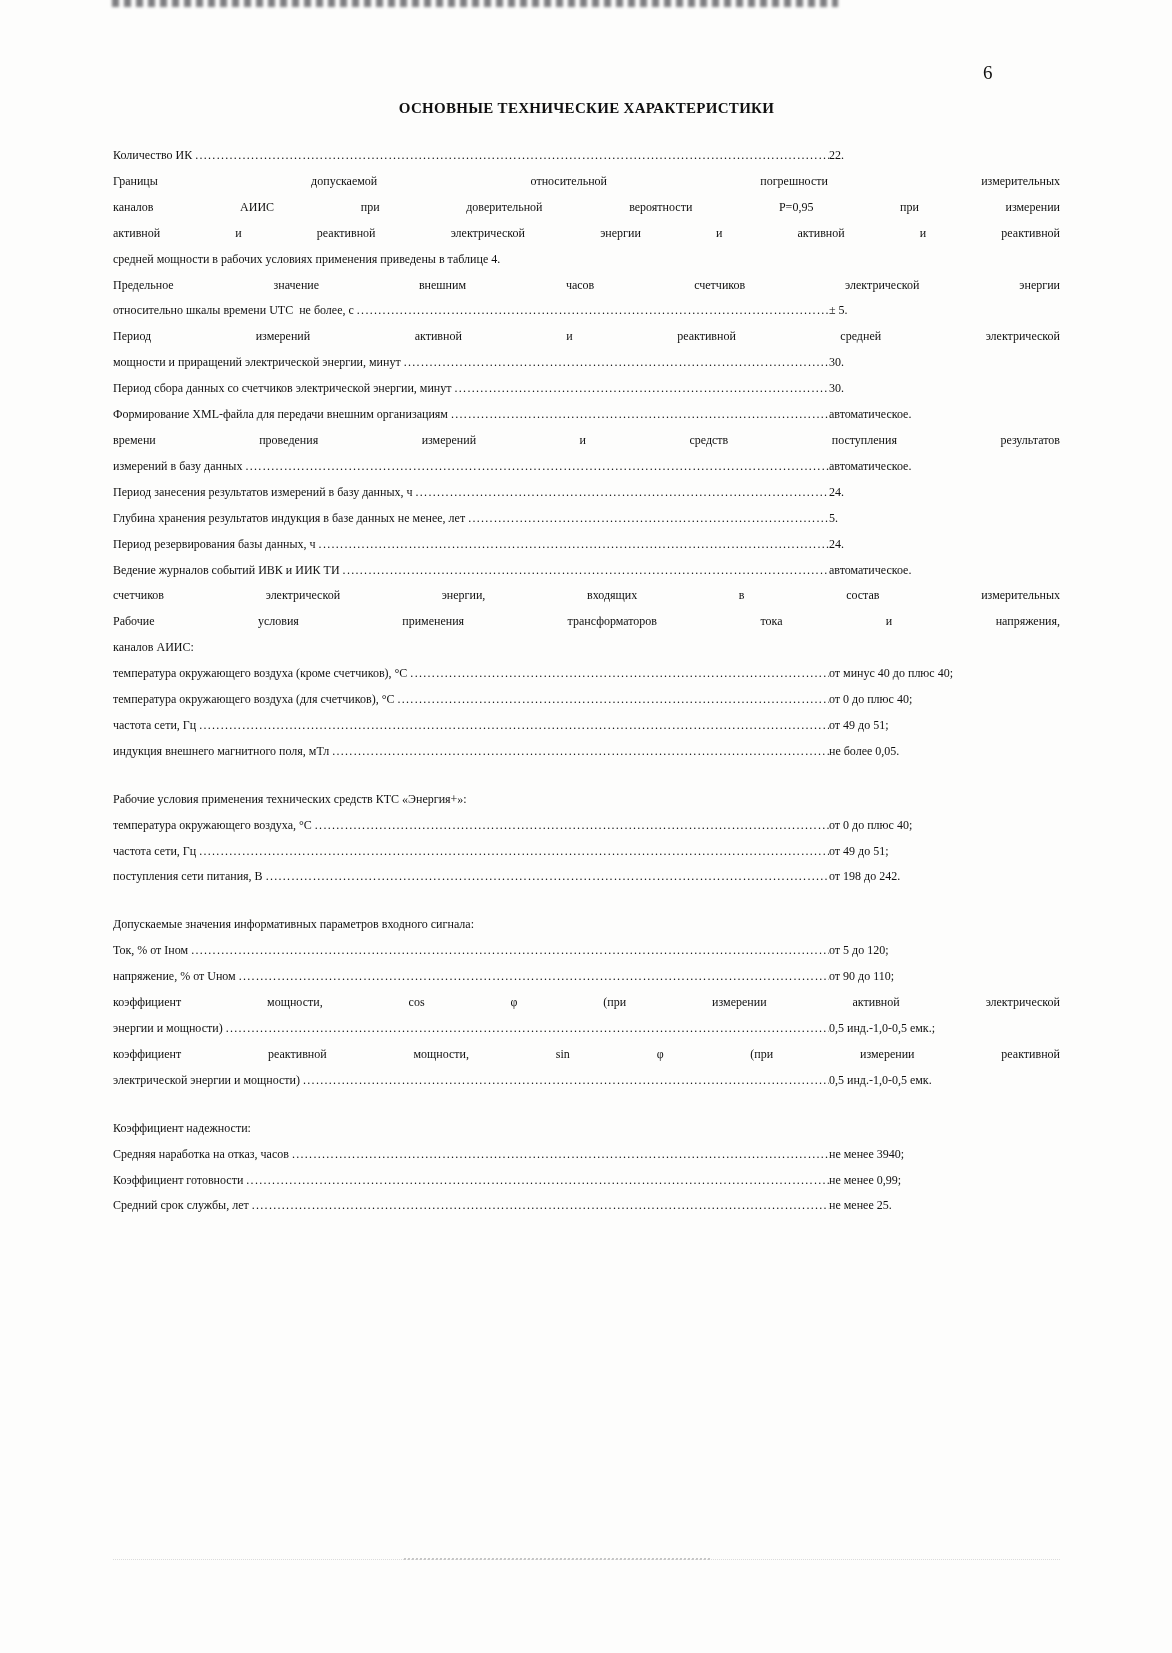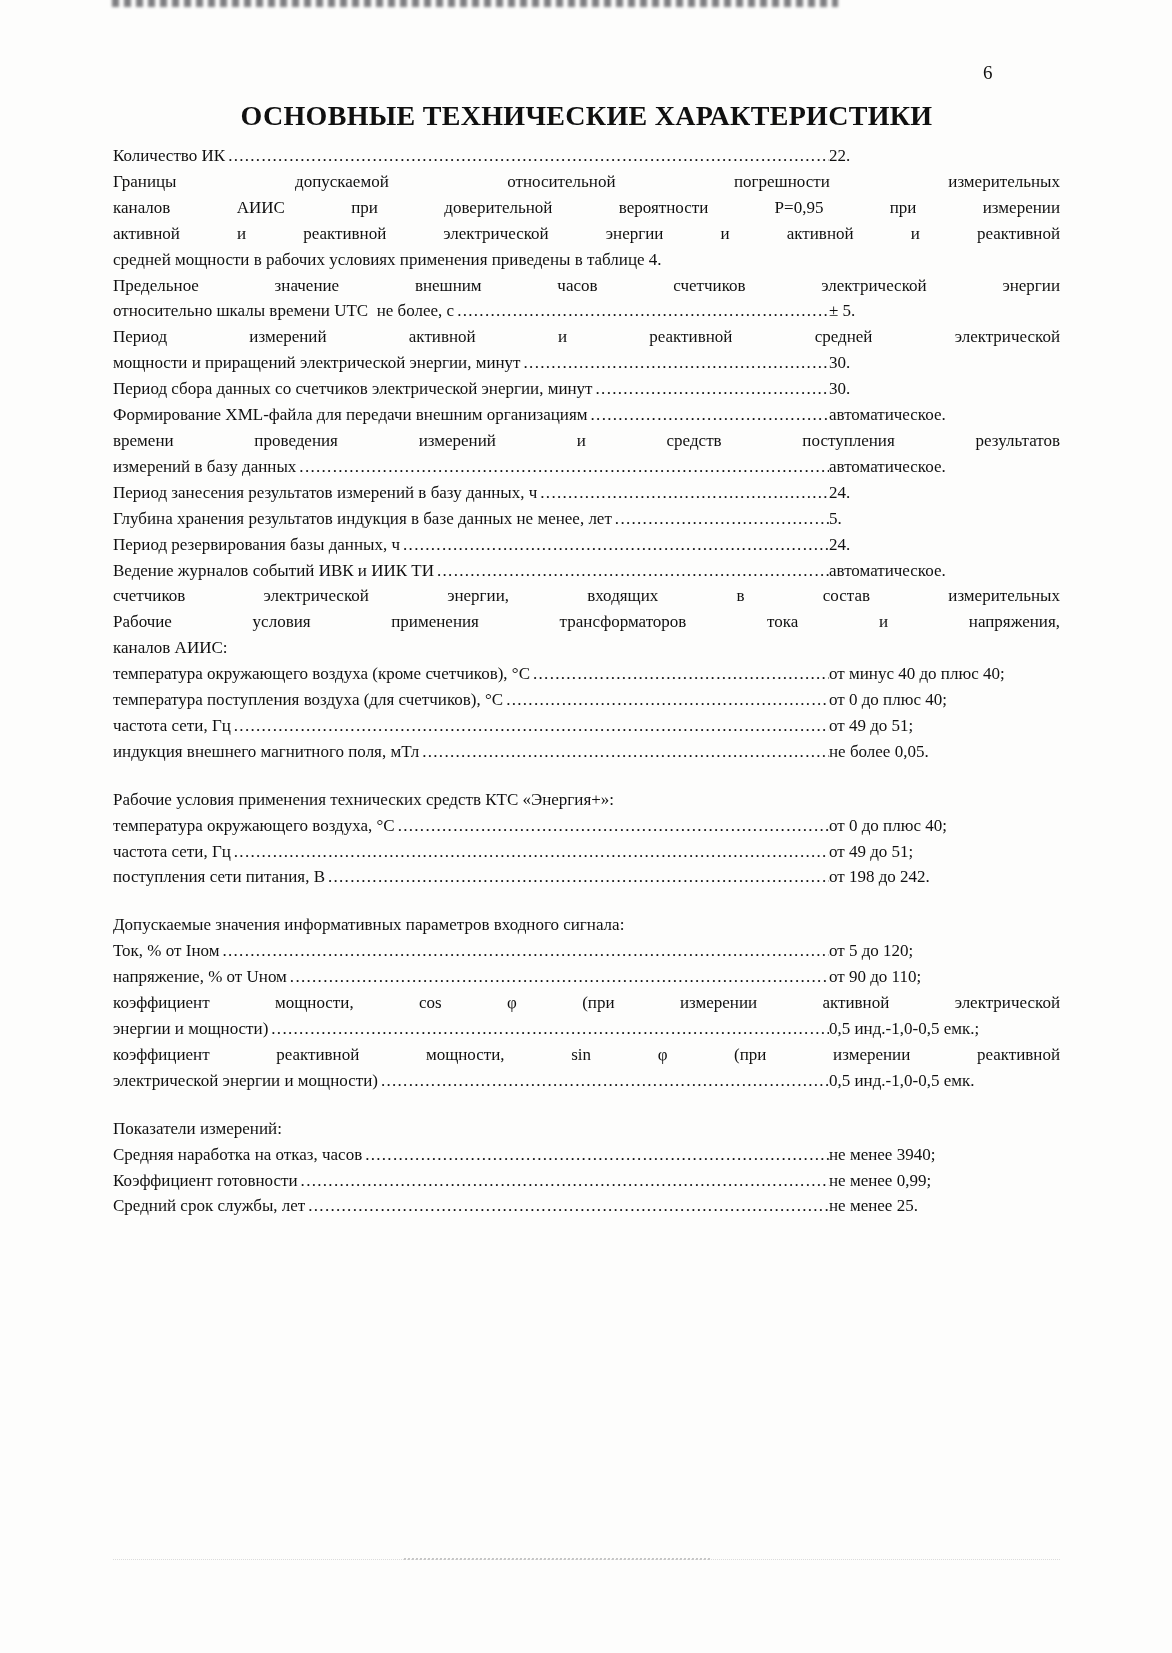--- a/index.html
+++ b/index.html
@@ -25,26 +25,26 @@
     position:absolute; top:1559px; left:113px; width:947px;
     border-top:1px dotted #cfcfcf; opacity:.7;
   }
 
   .pagenum{
     position:absolute; top:62px; left:983px; font-size:19px;
   }
 
   .title{
     position:absolute; top:100px; left:113px; width:947px;
-    text-align:center; font-size:28px; font-weight:bold; letter-spacing:.3px;
+    text-align:center; font-size:15px; font-weight:bold; letter-spacing:.3px;
   }
 
   .content{
     position:absolute; top:143px; left:113px; width:947px;
-    font-size:17px; line-height:25.9px;
+    font-size:12px; line-height:25.9px;
   }
 
   .line{ min-height:25.9px; }
   .just{ text-align:justify; text-align-last:justify; -moz-text-align-last:justify; }
 
   .row{ display:flex; align-items:baseline; }
   .lab{ flex:0 0 auto; white-space:pre; }
   .dots{ flex:1 1 auto; overflow:hidden; white-space:nowrap; padding:0 4px 0 3px; }
   .dots::after{
     letter-spacing:1.3px;
@@ -121,21 +121,21 @@
       </div>
       <div class="line just">счетчиков электрической энергии, входящих в состав измерительных</div>
       <div class="line just">Рабочие условия применения трансформаторов тока и напряжения,</div>
       <div class="line">каналов АИИС:</div>
       <div class="row line">
         <span class="lab">температура окружающего воздуха (кроме счетчиков), °С</span>
         <span class="dots"></span>
         <span class="val">от минус 40 до плюс 40;</span>
       </div>
       <div class="row line">
-        <span class="lab">температура поступления воздуха (для счетчиков), °С</span>
+        <span class="lab">температура окружающего воздуха (для счетчиков), °С</span>
         <span class="dots"></span>
         <span class="val">от 0 до плюс 40;</span>
       </div>
       <div class="row line">
         <span class="lab">частота сети, Гц</span>
         <span class="dots"></span>
         <span class="val">от 49 до 51;</span>
       </div>
       <div class="row line">
         <span class="lab">индукция внешнего магнитного поля, мТл</span>
@@ -177,21 +177,21 @@
         <span class="dots"></span>
         <span class="val">0,5 инд.-1,0-0,5 емк.;</span>
       </div>
       <div class="line just">коэффициент реактивной мощности, sin φ (при измерении реактивной</div>
       <div class="row line">
         <span class="lab">электрической энергии и мощности)</span>
         <span class="dots"></span>
         <span class="val">0,5 инд.-1,0-0,5 емк.</span>
       </div>
       <div class="gap"></div>
-      <div class="line">Показатели измерений:</div>
+      <div class="line">Коэффициент надежности:</div>
       <div class="row line">
         <span class="lab">Средняя наработка на отказ, часов</span>
         <span class="dots"></span>
         <span class="val">не менее 3940;</span>
       </div>
       <div class="row line">
         <span class="lab">Коэффициент готовности</span>
         <span class="dots"></span>
         <span class="val">не менее 0,99;</span>
       </div>

